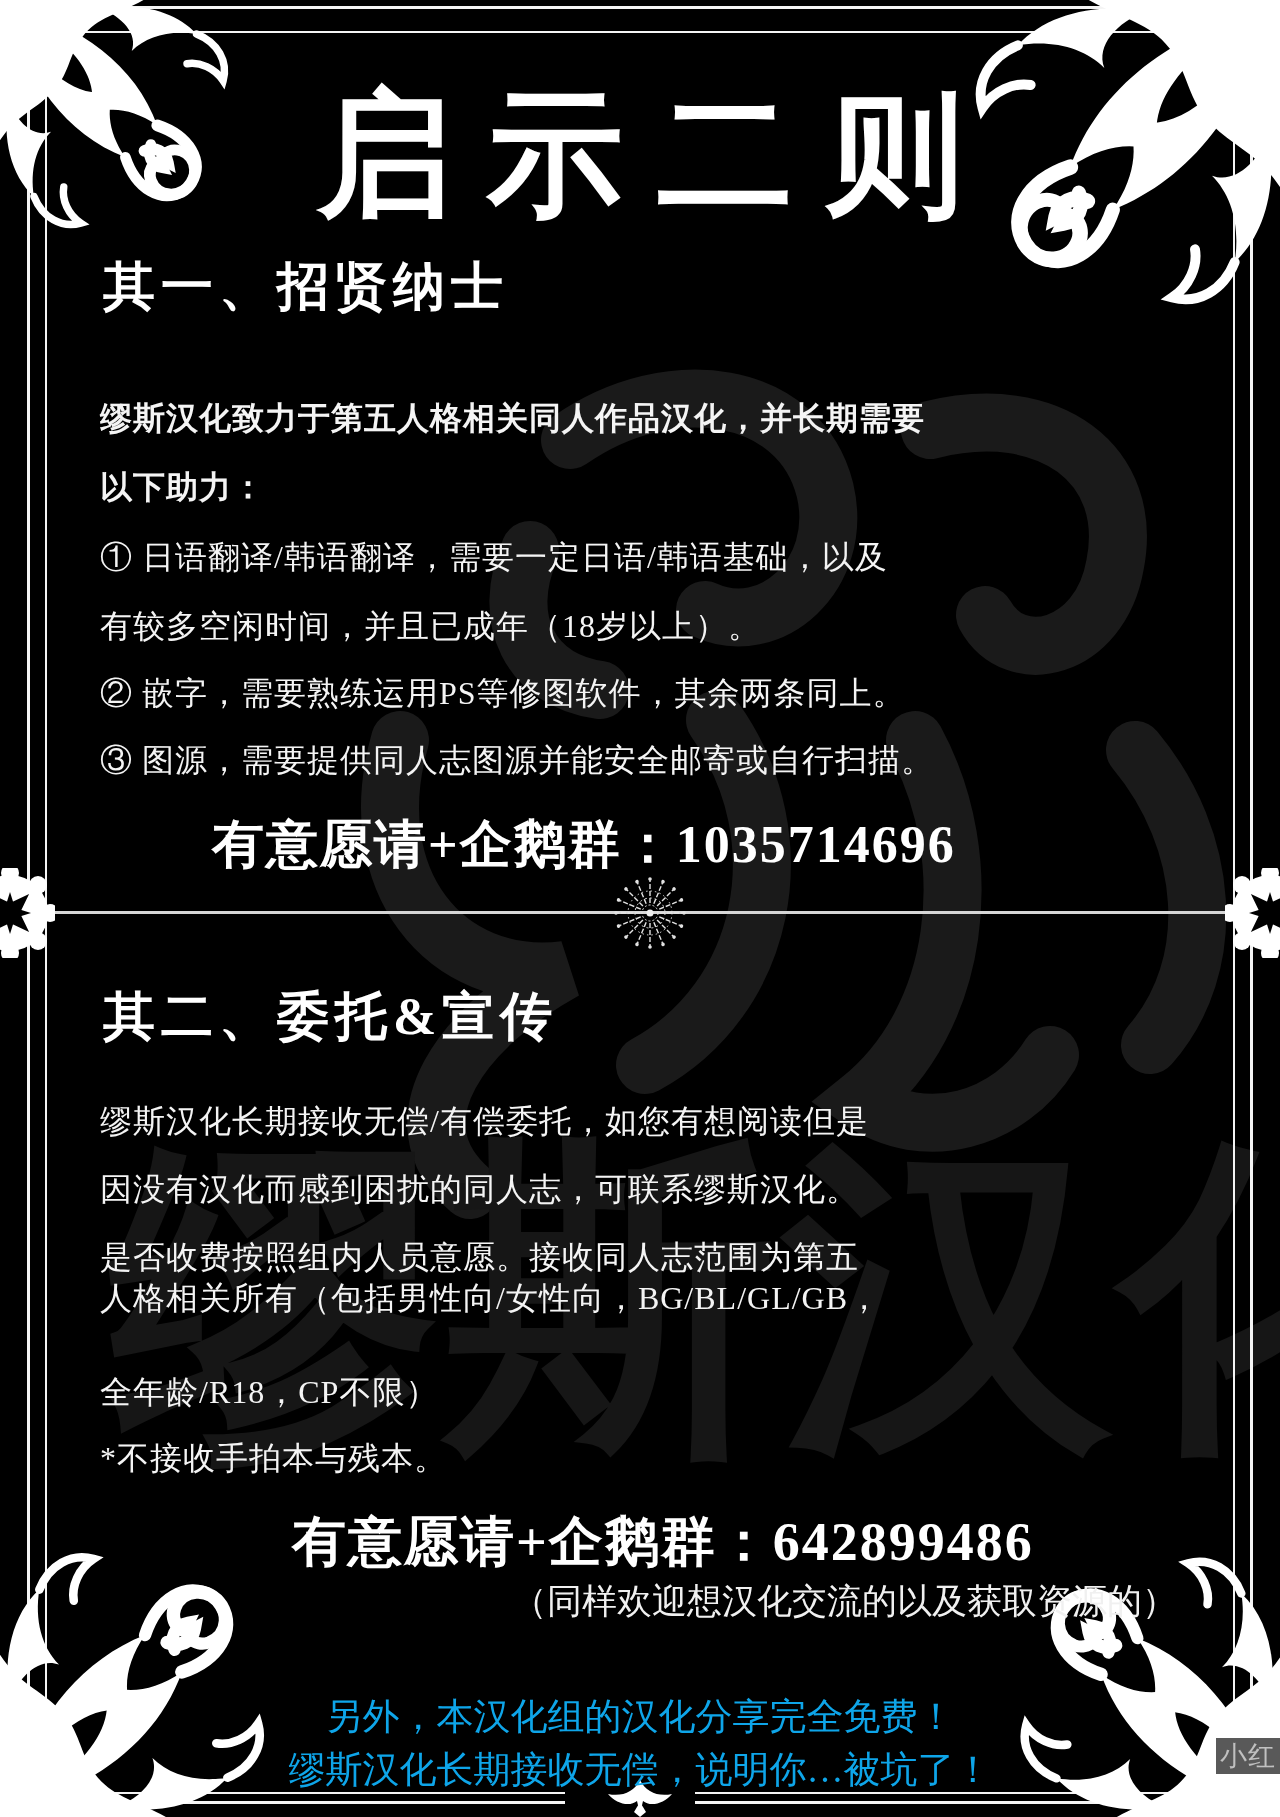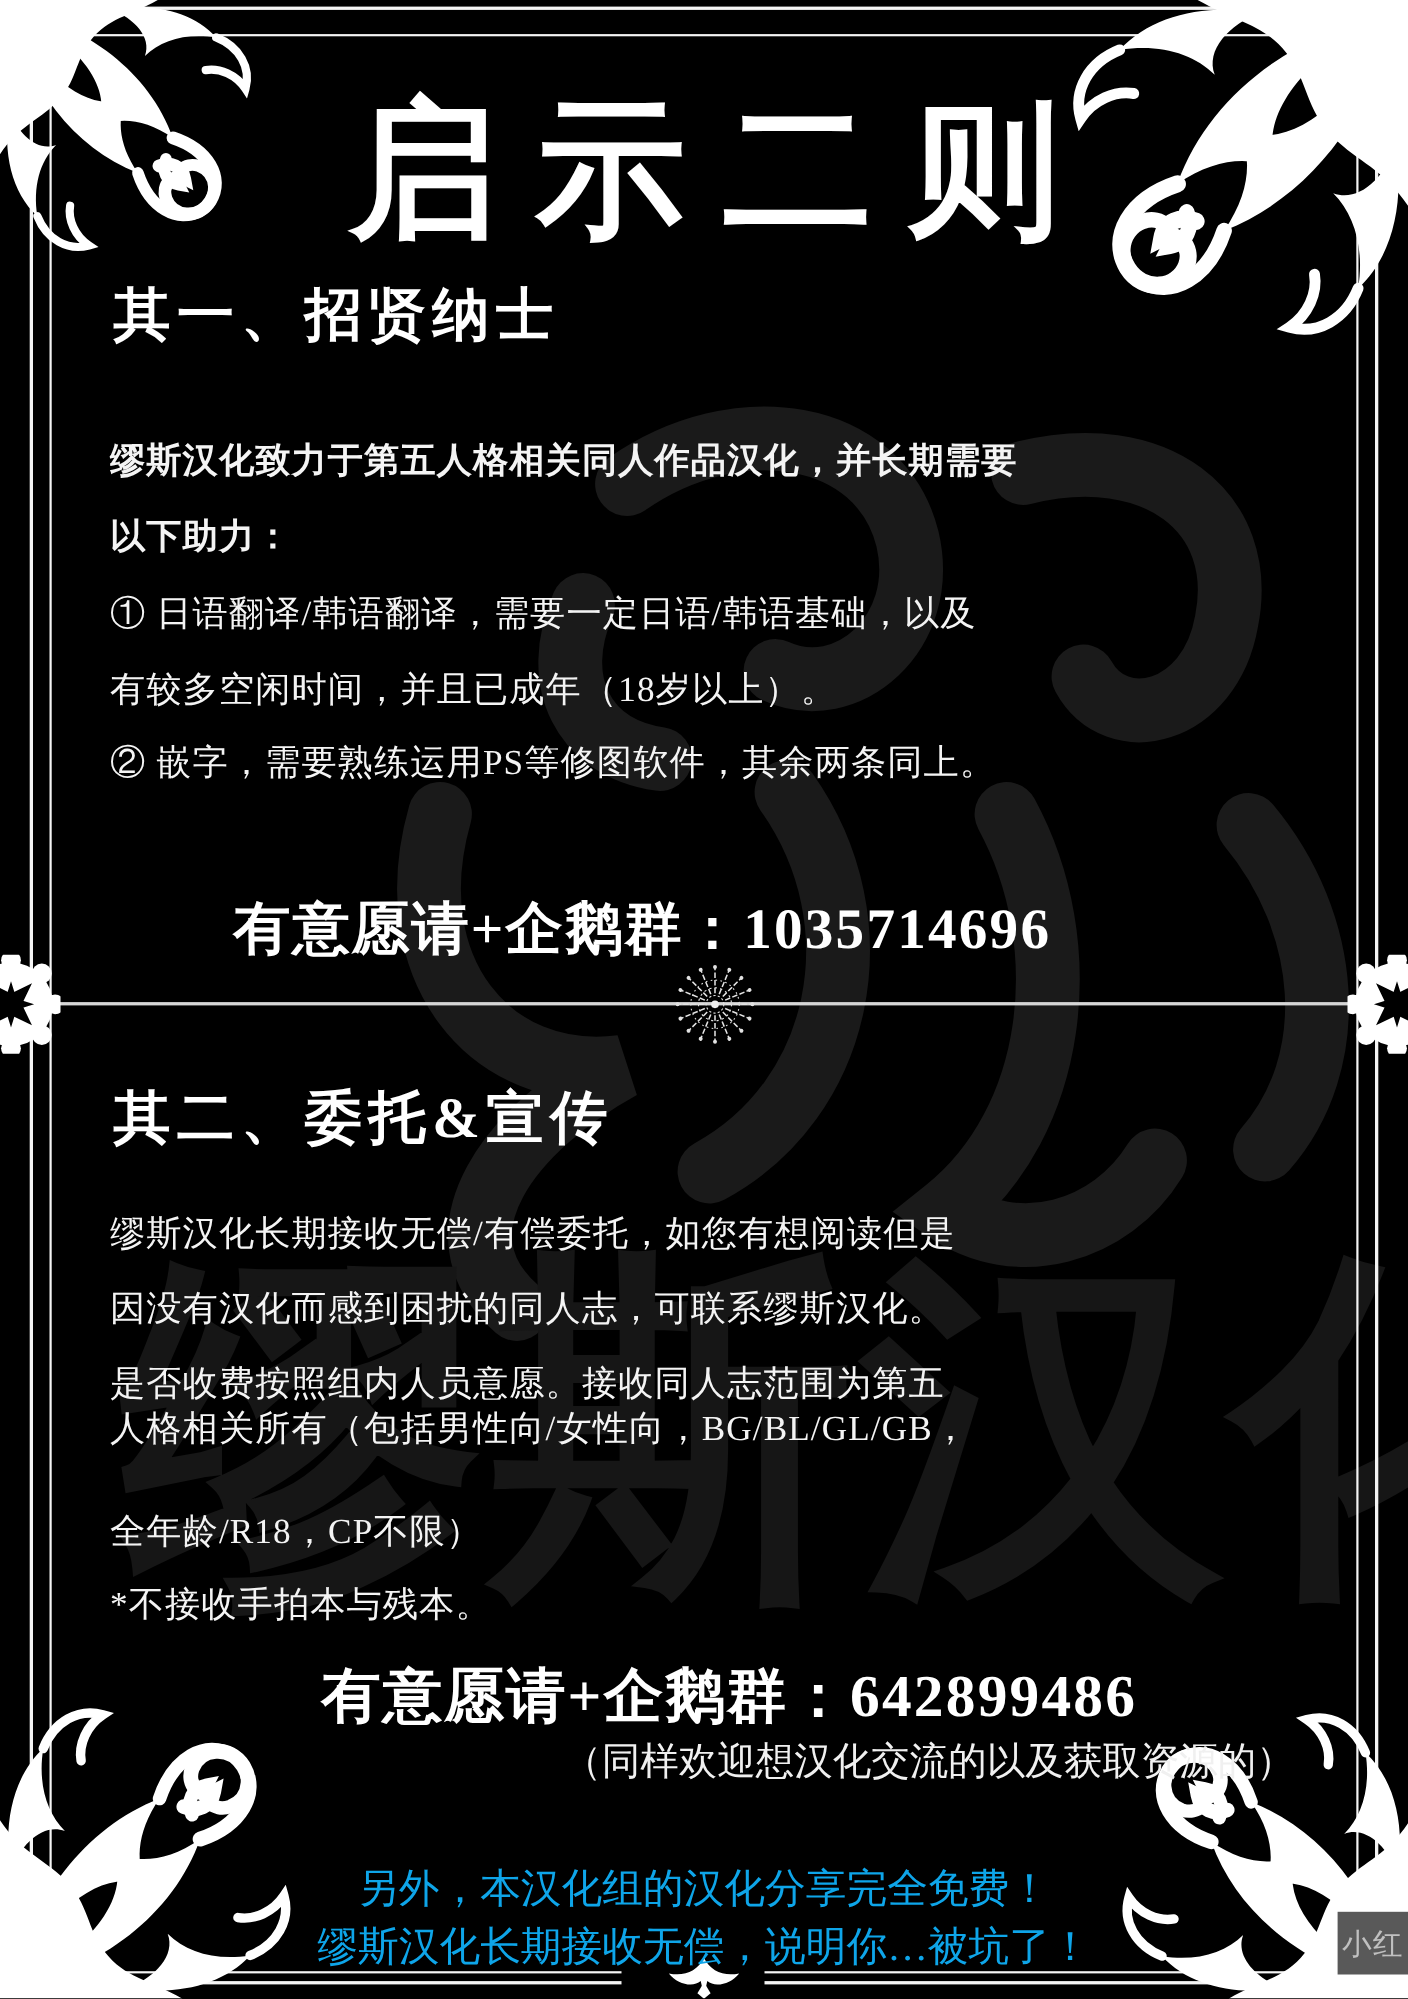--- a/index.html
+++ b/index.html
@@ -46,21 +46,21 @@
     left:0;right:0;top:64px;text-align:center;
     font-size:136px;font-weight:bold;letter-spacing:34px;padding-left:34px;
   }
   .h-sec{font-size:52px;font-weight:bold;letter-spacing:6px;}
   .body-line{font-size:32px;letter-spacing:1px;color:#f4f4f4;}
   .lead{font-weight:bold;}
   .contact{font-size:52px;font-weight:bold;letter-spacing:2px;}
   .note{font-size:35px;color:#f0f0f0;}
   .footer-line{font-size:37px;color:#0ea5e9;}
   .corner-mark{
-    position:absolute;right:0;top:1738px;width:64px;height:57px;z-index:6;
+    position:absolute;right:0;top:1738px;width:64px;height:36px;z-index:6;
     background:rgba(42,42,42,0.78);color:rgba(255,255,255,0.62);
     font-size:27px;display:flex;align-items:center;justify-content:center;
     letter-spacing:1px;
   }
 </style>
 </head>
 <body>
 
 <div id="poster">
 
@@ -175,20 +175,21 @@
   </svg>
 
   <div class="abs txt title">启示二则</div>
 
   <div class="abs txt h-sec" style="left:103px;top:252px;">其一、招贤纳士</div>
   <div class="abs txt body-line lead" style="left:100px;top:397px;">缪斯汉化致力于第五人格相关同人作品汉化，并长期需要</div>
   <div class="abs txt body-line lead" style="left:100px;top:466px;">以下助力：</div>
   <div class="abs txt body-line" style="left:100px;top:536px;">① 日语翻译/韩语翻译，需要一定日语/韩语基础，以及</div>
   <div class="abs txt body-line" style="left:100px;top:605px;">有较多空闲时间，并且已成年（18岁以上）。</div>
   <div class="abs txt body-line" style="left:100px;top:672px;">② 嵌字，需要熟练运用PS等修图软件，其余两条同上。</div>
+  <div class="abs txt body-line" style="left:100px;top:739px;">③ 图源，需要提供同人志图源并能安全邮寄或自行扫描。</div>
   <div class="abs txt contact" style="left:212px;top:810px;">有意愿请+企鹅群：1035714696</div>
 
   <div class="abs txt h-sec" style="left:103px;top:982px;text-align:center;">其二、委托&amp;宣传</div>
   <div class="abs txt body-line" style="left:100px;top:1100px;">缪斯汉化长期接收无偿/有偿委托，如您有想阅读但是</div>
   <div class="abs txt body-line" style="left:100px;top:1168px;">因没有汉化而感到困扰的同人志，可联系缪斯汉化。</div>
   <div class="abs txt body-line" style="left:100px;top:1236px;">是否收费按照组内人员意愿。接收同人志范围为第五</div>
   <div class="abs txt body-line" style="left:100px;top:1229px;margin-top:48px;">人格相关所有（包括男性向/女性向，BG/BL/GL/GB，</div>
   <div class="abs txt body-line" style="left:100px;top:1371px;">全年龄/R18，CP不限）</div>
   <div class="abs txt body-line" style="left:100px;top:1437px;">*不接收手拍本与残本。</div>
   <div class="abs txt contact" style="left:292px;top:1506px;font-size:54px;">有意愿请+企鹅群：642899486</div>

